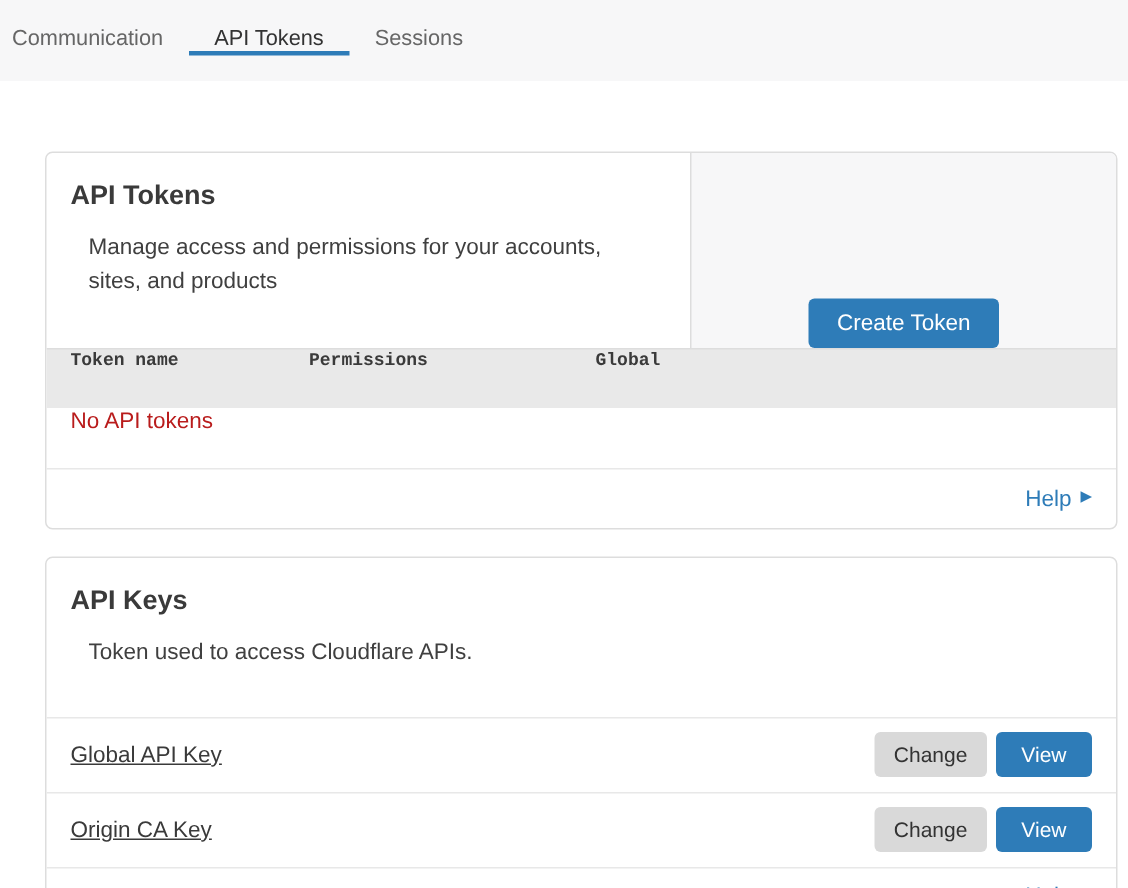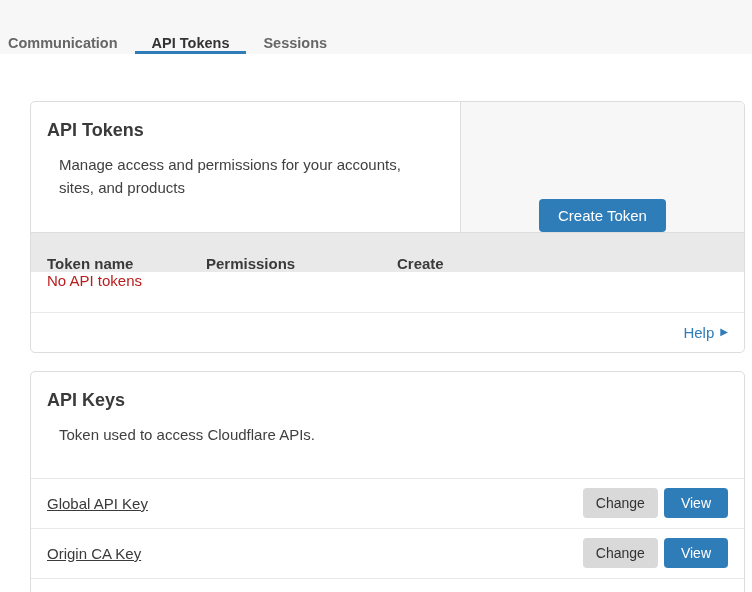--- a/index.html
+++ b/index.html
@@ -18,22 +18,21 @@
     width:752px;height:592px;overflow:hidden;
     background:#ffffff;color:var(--text-dark);
     font-family:"Liberation Sans", sans-serif;
     font-size:15px;
   }
   
   .tabbar{
     background:var(--panel-gray);
     height:54px;
     display:flex;
-    align-items:flex-end;
-    font-weight:bold;
+    align-items:center;
   }
   .tabrow{display:flex;margin-left:-9px;}
   .tab{
     display:flex;align-items:center;
     padding:0 17px;
     font-size:14.5px;color:var(--text-muted);
     border-bottom:3px solid transparent;
     cursor:pointer;white-space:nowrap;
   }
   .tab.active{
@@ -73,26 +72,26 @@
     background:var(--accent-blue);color:#ffffff;
     padding:9px 19px;
   }
   .btn-primary.sm{padding:8px 17px;font-size:14px;}
   .btn-secondary{
     background:var(--change-gray);color:var(--text-dark);
     padding:8px 13px;font-size:14px;
   }
   
   .thead{
-    display:flex;align-items:flex-end;
+    display:flex;align-items:flex-start;
     background:var(--header-gray);
     border-top:1px solid var(--border-gray);
     height:40px;
     padding-left:16px;
-    font-weight:700;font-size:15px;color:#3a3a3a;
+    font-weight:700;font-size:12px;color:#3a3a3a;font-family:Liberation Mono, monospace;
   }
   .th.c1{width:159px;}
   .th.c2{width:191px;}
   .th.c3{width:197px;}
   .th.c4{flex:1;}
   .empty-row{
     display:flex;
     height:41px;padding-left:16px;
     border-bottom:1px solid var(--row-border);
     font-size:15px;color:#b91c1c;
@@ -139,21 +138,21 @@
         <p>Manage access and permissions for your accounts, sites, and products</p>
       </div>
       <div class="hdr-right">
         <button class="btn btn-primary">Create Token</button>
       </div>
     </div>
 
     <div class="thead">
       <div class="th c1">Token name</div>
       <div class="th c2">Permissions</div>
-      <div class="th c4">Create</div>
+      <div class="th c4">Global</div>
     </div>
 
     <div class="empty-row">
       <span>No API tokens</span>
     </div>
 
     <div class="card-footer">
       <span class="help-link">
         <span>Help</span>
         <span class="arrow">▶</span>

